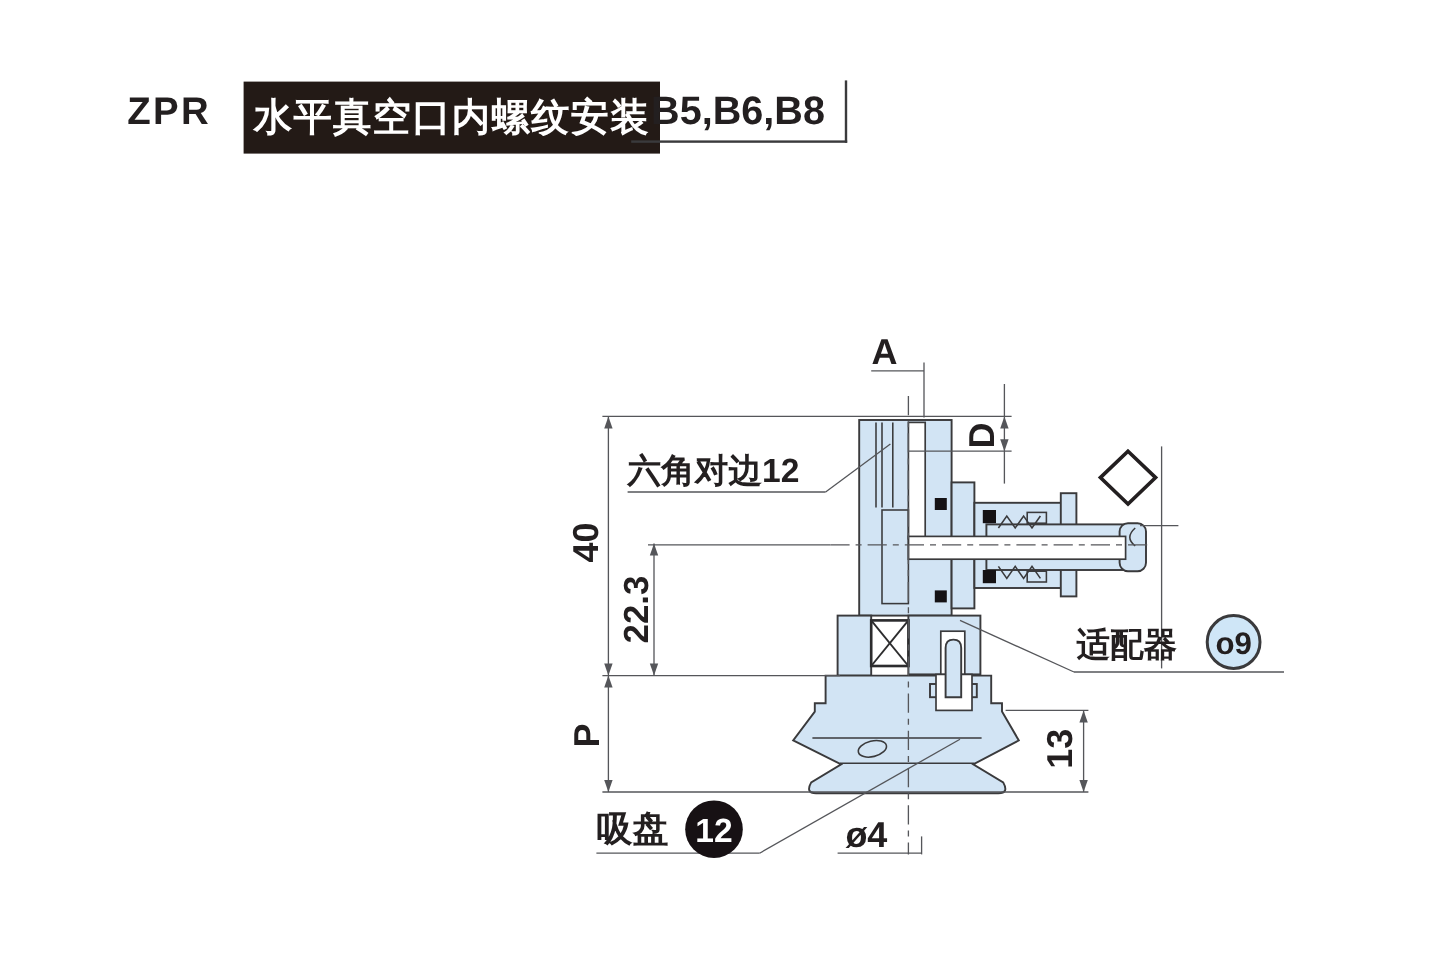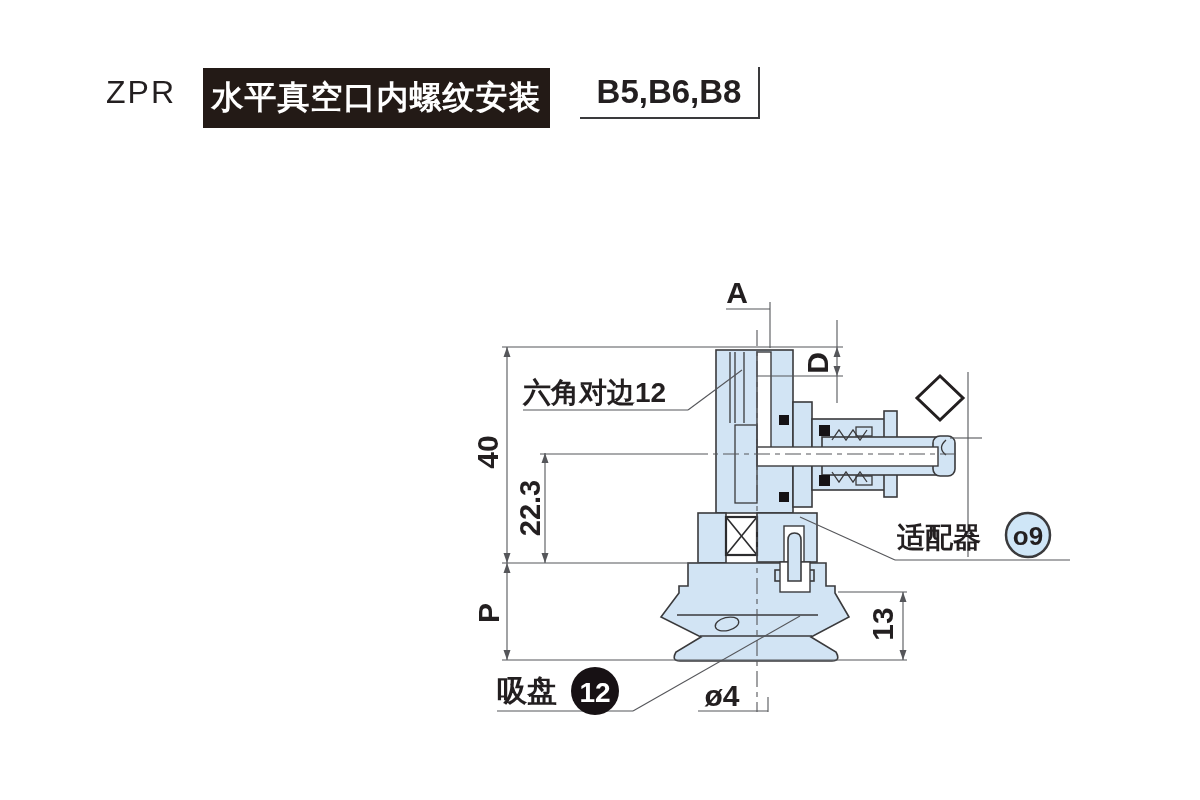--- a/index.html
+++ b/index.html
@@ -1,23 +1,23 @@
 <!DOCTYPE html>
 <html><head>
 <meta charset="utf-8">
 <style>
   html,body{margin:0;padding:0;}
   body{width:1200px;height:800px;background:#ffffff;position:relative;overflow:hidden;
        font-family:"Liberation Sans","DejaVu Sans",sans-serif;}
   .abs{position:absolute;}
-  .hdr-series{left:106px;top:74px;font-size:32px;font-weight:normal;color:#231f20;letter-spacing:2px;}
+  .hdr-series{left:106px;top:74px;font-size:32px;font-weight:bold;color:#231f20;letter-spacing:2px;}
   .hdr-box{left:203px;top:68px;width:347px;height:60px;background:#231a16;color:#ffffff;
            display:flex;align-items:center;justify-content:center;font-size:32px;font-weight:bold;
            letter-spacing:1px;white-space:nowrap;}
-  .hdr-models{left:580px;top:67px;width:178px;height:50px;border-right:2px solid #3a3a3c;
+  .hdr-models{left:526px;top:67px;width:178px;height:50px;border-right:2px solid #3a3a3c;
               border-bottom:2px solid #3a3a3c;display:flex;align-items:center;justify-content:center;
               font-size:33px;font-weight:bold;color:#231f20;white-space:nowrap;}
   svg{position:absolute;left:0;top:0;}
   svg text{font-family:"Liberation Sans","DejaVu Sans",sans-serif;font-weight:bold;fill:#231f20;}
   .part{stroke:#3a3a3c;stroke-width:1.6;}
   .white{fill:#ffffff;stroke:#3a3a3c;stroke-width:1.4;}
   .inner{stroke:#3a3a3c;stroke-width:1.3;fill:none;}
   .dim{stroke:#55565a;stroke-width:1.1;fill:none;}
   .cl{stroke:#55565a;stroke-width:1.1;fill:none;stroke-dasharray:16 5 5 5;}
   .arrow{fill:#55565a;stroke:none;}

